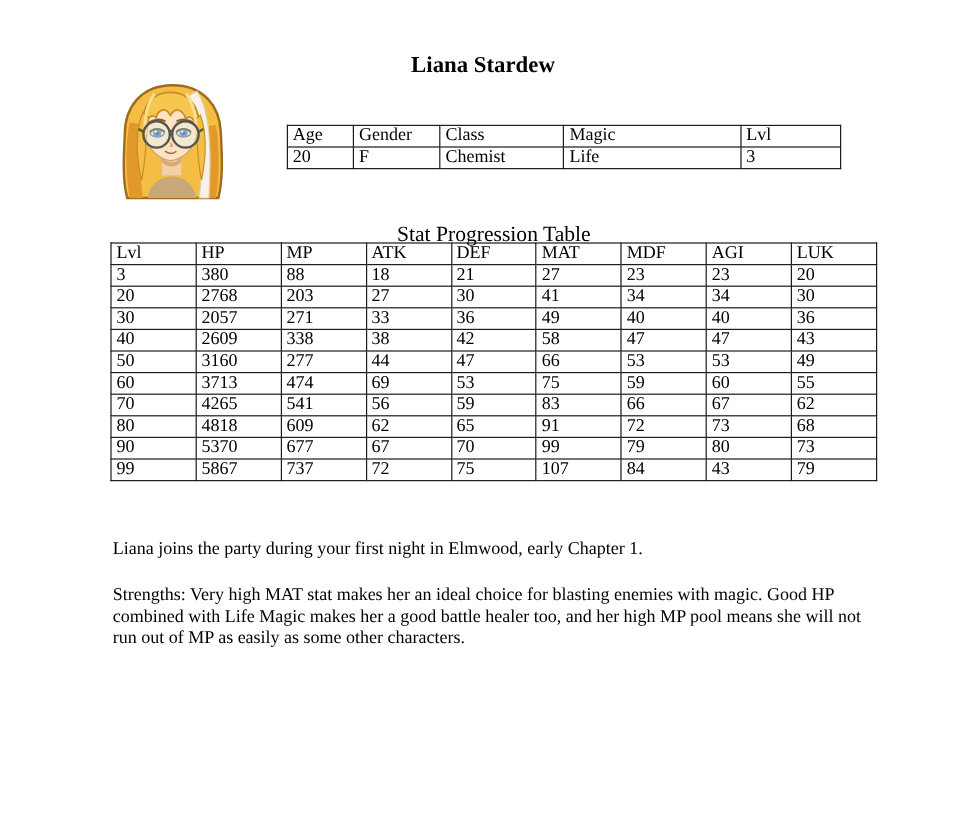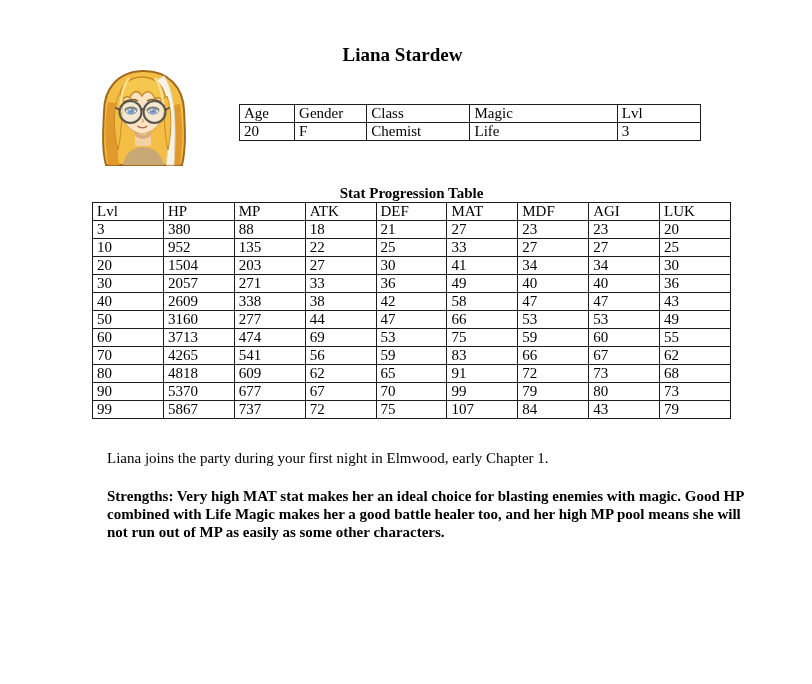--- a/index.html
+++ b/index.html
@@ -40,38 +40,36 @@
   }
   .info-table-wrap {
     position: absolute;
     left: 211px; top: 104px; padding-left: 28px;
   }
   .info-table { width: 462px; }
   .stat-caption {
     position: absolute;
     left: 92px; top: 185px; width: 639px;
     text-align: center;
-    font-size: 15px;
-    font-weight: bold;
+    font-size: 18px;
   }
   .stat-table-wrap {
     position: absolute;
     left: 92px; top: 202px;
   }
   .stat-table { width: 639px; }
   .body-text {
     position: absolute;
     left: 94px; top: 449px;
     width: 645px;
     font-size: 15px;
     line-height: 18px;
-    margin-left: 13px;
   }
   .body-text p { margin: 0; }
-  .body-text p + p { margin-top: 20px; font-weight: bold; }
+  .body-text p + p { margin-top: 20px; }
 </style>
 </head>
 <body>
 
 <h1 class="page-title">Liana Stardew</h1>
 
 <svg class="portrait" viewBox="0 0 98 99" width="98" height="99" xmlns="http://www.w3.org/2000/svg">
   <rect width="98" height="99" fill="#ffffff"></rect>
 
   <path d="M49 3 C22 3 9 22 9 44 C8 64 7 82 11 97 L87 97 C91 80 90 62 89 42 C88 20 74 3 49 3 Z" fill="#F4BE45" stroke="#A06B1E" stroke-width="2"></path>
@@ -167,33 +165,22 @@
           <td>380</td>
           <td>88</td>
           <td>18</td>
           <td>21</td>
           <td>27</td>
           <td>23</td>
           <td>23</td>
           <td>20</td>
         </tr>
         <tr>
-          <td>10</td>
-          <td>952</td>
-          <td>135</td>
-          <td>22</td>
-          <td>25</td>
-          <td>33</td>
-          <td>27</td>
-          <td>27</td>
-          <td>25</td>
-        </tr>
-        <tr>
           <td>20</td>
-          <td>1504</td>
+          <td>2768</td>
           <td>203</td>
           <td>27</td>
           <td>30</td>
           <td>41</td>
           <td>34</td>
           <td>34</td>
           <td>30</td>
         </tr>
         <tr>
           <td>30</td>

